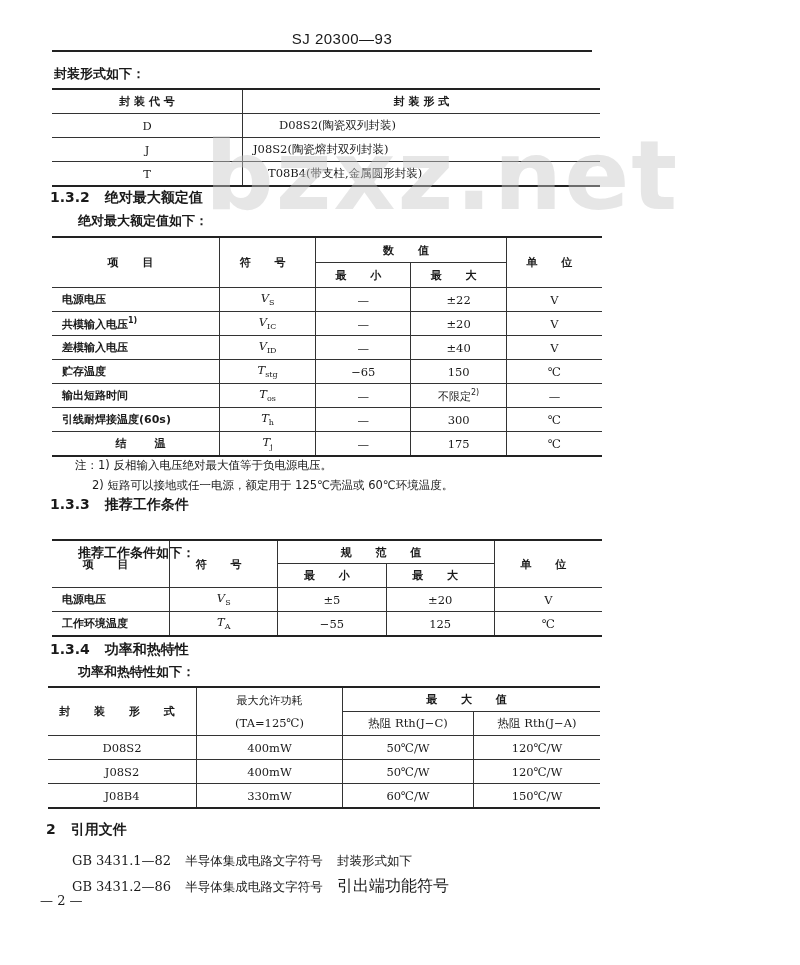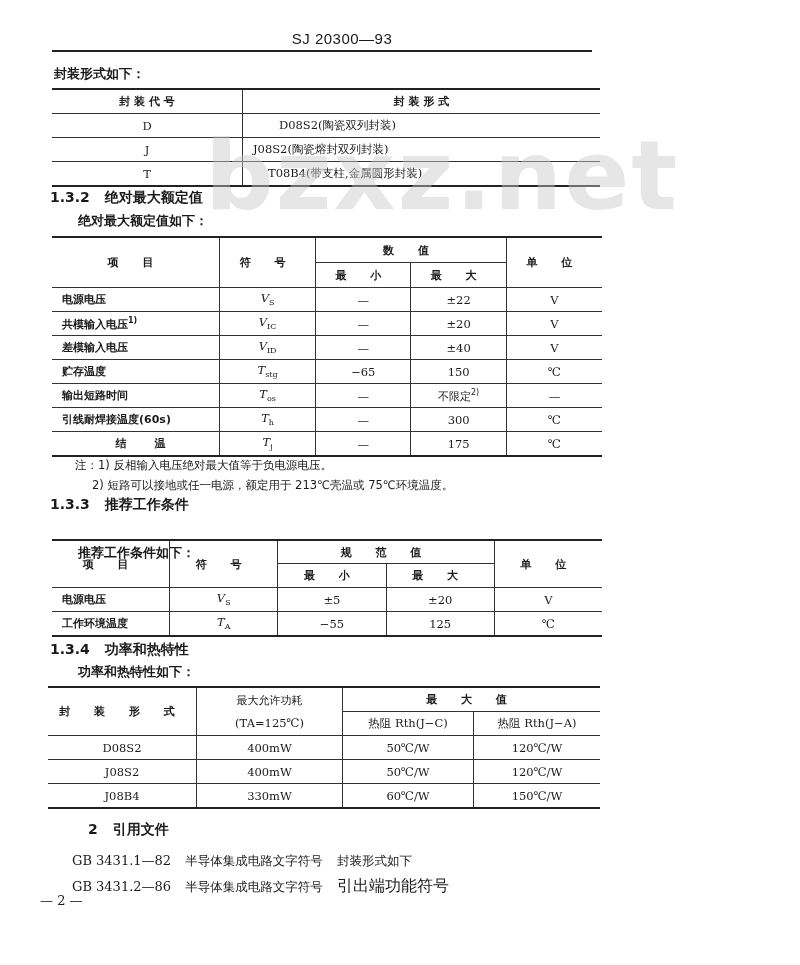--- a/index.html
+++ b/index.html
@@ -128,21 +128,21 @@
     <td class="cn lft" style="word-spacing:24px;text-align:center;">结 温</td>
     <td class="vl"><i class="sym">T</i><sub>j</sub></td>
     <td class="vl">—</td>
     <td class="vl">175</td>
     <td class="vl">℃</td>
   </tr>
 </tbody>
   </table>
 
 <div class="txt note" style="left:75px; top:458px;">注：1)  反相输入电压绝对最大值等于负电源电压。</div>
-<div class="txt note" style="left:92px; top:478px;">2)  短路可以接地或任一电源，额定用于 213℃壳温或 75℃环境温度。</div>
+<div class="txt note" style="left:92px; top:478px;">2)  短路可以接地或任一电源，额定用于 125℃壳温或 60℃环境温度。</div>
 
 <div class="txt sec" style="left:50px; top:496px;">
   <span>1.3.3</span>
   <span style="margin-left:10px;font-family:Liberation Mono, monospace;">推荐工作条件</span>
 </div>
 <div class="txt bold" style="left:78px; top:544px;">推荐工作条件如下：</div>
 
 <table style="left:52px; top:539px; width:550px;">
   <tbody>
       <tr class="t-top">
@@ -206,21 +206,21 @@
   </tr>
   <tr class="rb t-bot">
     <td>J08B4</td>
     <td class="vl">330mW</td>
     <td class="vl">60℃/W</td>
     <td class="vl">150℃/W</td>
   </tr>
 </tbody>
   </table>
 
-<div class="txt sec" style="left:46px; top:821px;margin-left:42px;">
+<div class="txt sec" style="left:46px; top:821px;">
   <span>2</span>
   <span style="margin-left:10px;">引用文件</span>
 </div>
 
 <div class="txt ref" style="left:72px; top:853px;">
   <span>GB 3431.1—82</span>
   <span style="margin-left:10px; font-family:'DejaVu Sans',sans-serif; font-size:12.5px;">半导体集成电路文字符号</span>
   <span style="margin-left:10px; font-family:'DejaVu Sans',sans-serif; font-size:12.5px;">封装形式如下</span>
 </div>
 <div class="txt ref" style="left:72px; top:876px;">

